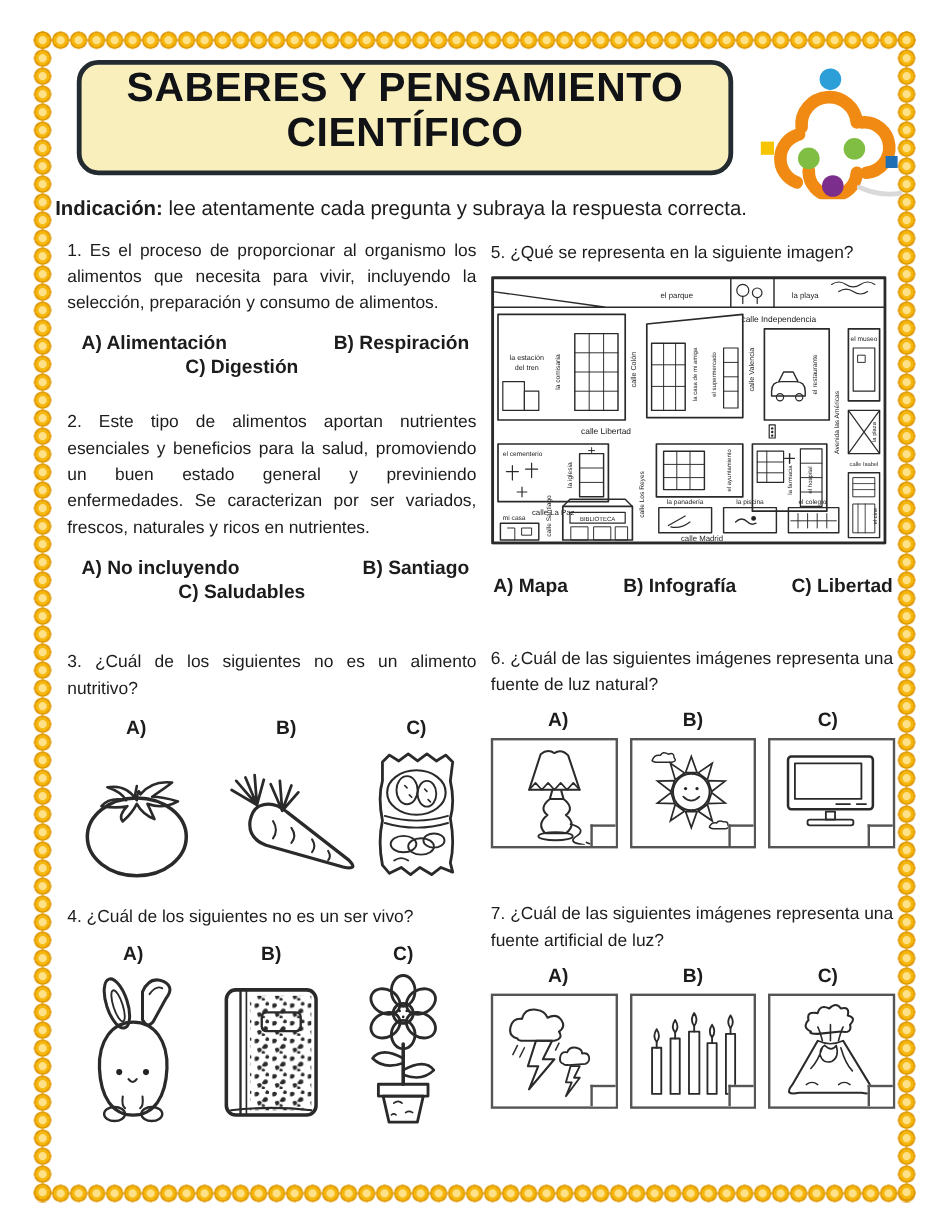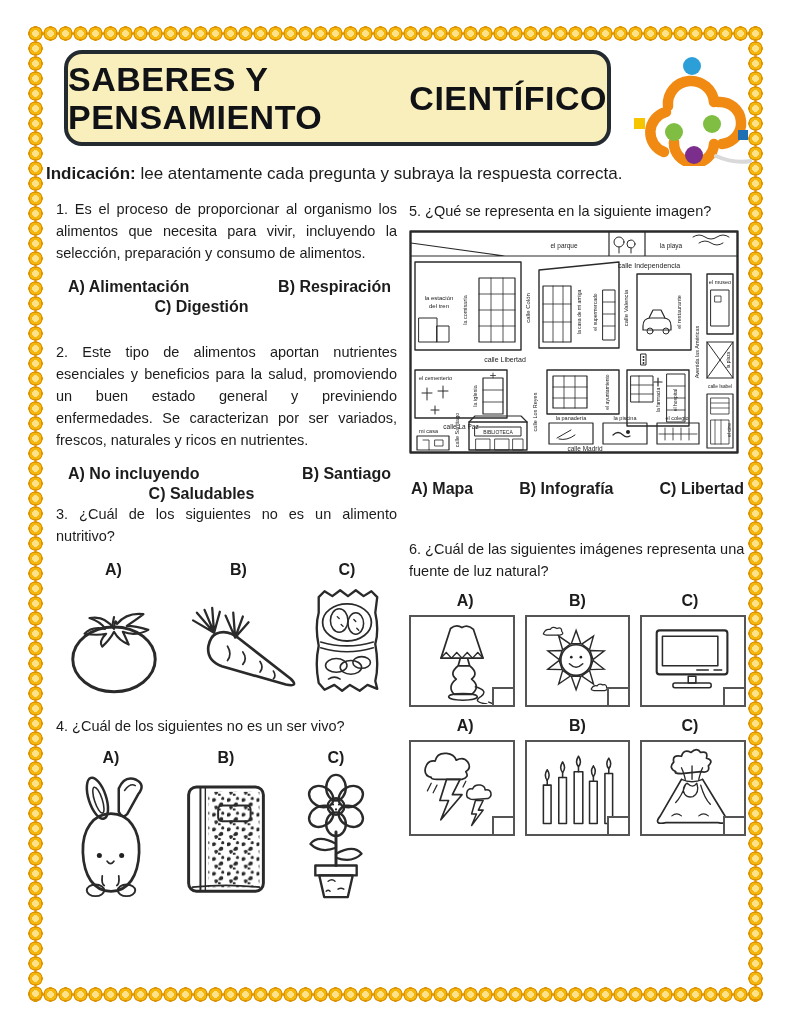--- a/index.html
+++ b/index.html
@@ -15,21 +15,21 @@
       #ffe18a 0 3.4px, #f6b70c 3.4px 5.9px, #dd9400 5.9px 7px, rgba(0,0,0,0) 7.4px);
     background-size:15px 15px; }
   .bead.top { top:0; left:0; right:0; height:15px; }
   .bead.bottom { bottom:0; left:0; right:0; height:15px; }
   .bead.left { left:0; top:0; bottom:0; width:15px; }
   .bead.right { right:0; top:0; bottom:0; width:15px; }
 
   
   .title-box { position:absolute; left:64px; top:50px; width:547px; height:96px;
     background:#f9efbd; border:4px solid #232b31; border-radius:18px;
-    display:flex; flex-direction:row; align-items:center; justify-content:center; }
+    display:flex; flex-direction:column; align-items:center; }
   .title-box .tl { font-size:34px; font-weight:800; letter-spacing:.5px; line-height:1.12; color:#101216; }
 
   .logo { position:absolute; left:630px; top:48px; }
 
   .instruction { position:absolute; left:46px; top:164px; width:640px; font-size:17px; }
   .instruction b { font-weight:bold; }
 
   
   .col-left  { position:absolute; left:56px;  top:198px; width:341px; }
   .col-right { position:absolute; left:409px; top:200px; width:337px; }
@@ -98,21 +98,21 @@
   </div>
   <div class="opt-center" style="margin-right:50px;">C) Digestión</div>
 
   <p class="qtext" style="margin-top:25px;">2. Este tipo de alimentos aportan nutrientes esenciales y beneficios para la salud, promoviendo un buen estado general y previniendo enfermedades. Se caracterizan por ser variados, frescos, naturales y ricos en nutrientes.</p>
   <div class="opts-row">
     <span>A) No incluyendo</span>
     <span>B) Santiago</span>
   </div>
   <div class="opt-center" style="margin-right:50px;">C) Saludables</div>
 
-  <p class="qtext" style="">3. ¿Cuál de los siguientes no es un alimento nutritivo?</p>
+  <p class="qtext" style="margin-top:38px;">3. ¿Cuál de los siguientes no es un alimento nutritivo?</p>
   <div class="letters-row">
     <span style="width:115px">A)</span>
     <span style="width:135px">B)</span>
     <span style="width:82px">C)</span>
   </div>
   <div class="imgs-row">
     <div class="cell" style="width:115px">
       <svg width="108" height="98" viewBox="0 0 110 95">
         <ellipse class="sk" cx="55" cy="57" rx="42" ry="33" stroke-width="3"></ellipse>
         <path class="sk" stroke-width="2.2" d="M55 26 Q46 12 30 15 Q42 19 46 26 Q32 23 25 31 Q38 33 47 31 Q39 39 43 44 Q51 37 55 29 Q60 38 70 42 Q66 33 64 29 Q77 34 90 27 Q77 23 68 23 Q80 15 85 11 Q68 9 58 21 Q56 14 55 26 Z"></path>
@@ -379,20 +379,21 @@
       <svg width="100" height="86" viewBox="0 0 104 90">
         <rect class="sk" x="14" y="13" width="74" height="46" rx="3" stroke-width="2.2"></rect>
         <rect class="sk" x="20" y="19" width="58" height="31" stroke-width="1.6"></rect>
         <path class="sk" stroke-width="1.6" d="M56 54.5 h12 M74 54.5 h8"></path>
         <rect class="sk" x="47" y="61" width="8" height="7" stroke-width="1.6"></rect>
         <rect class="sk" x="31" y="68" width="40" height="5" rx="2" stroke-width="1.6"></rect>
       </svg>
     </div>
   </div>
 
+  <p class="qtext nj" style="margin-top:44px;">7. ¿Cuál de las siguientes imágenes representa una fuente artificial de luz?</p>
   <div class="letters-row" style="margin-top:10px;">
     <span style="flex:1">A)</span>
     <span style="flex:1">B)</span>
     <span style="flex:1">C)</span>
   </div>
   <div class="boxes-row" style="--h:96px;">
     <div class="imgbox" style="height:96px">
       <svg width="100" height="90" viewBox="0 0 104 90">
         <path class="sk" stroke-width="1.8" d="M20 34 q-8 -2 -6 -10 q2 -8 10 -7 q2 -9 12 -8 q8 1 10 7 q8 -4 12 2 q4 6 -2 10 q4 6 -4 8 L26 36 q-6 0 -6 -2"></path>
         <path class="sk" stroke-width="1.8" d="M36 36 L50 36 L42 52 L52 52 L30 78 L38 58 L29 58 Z"></path>

